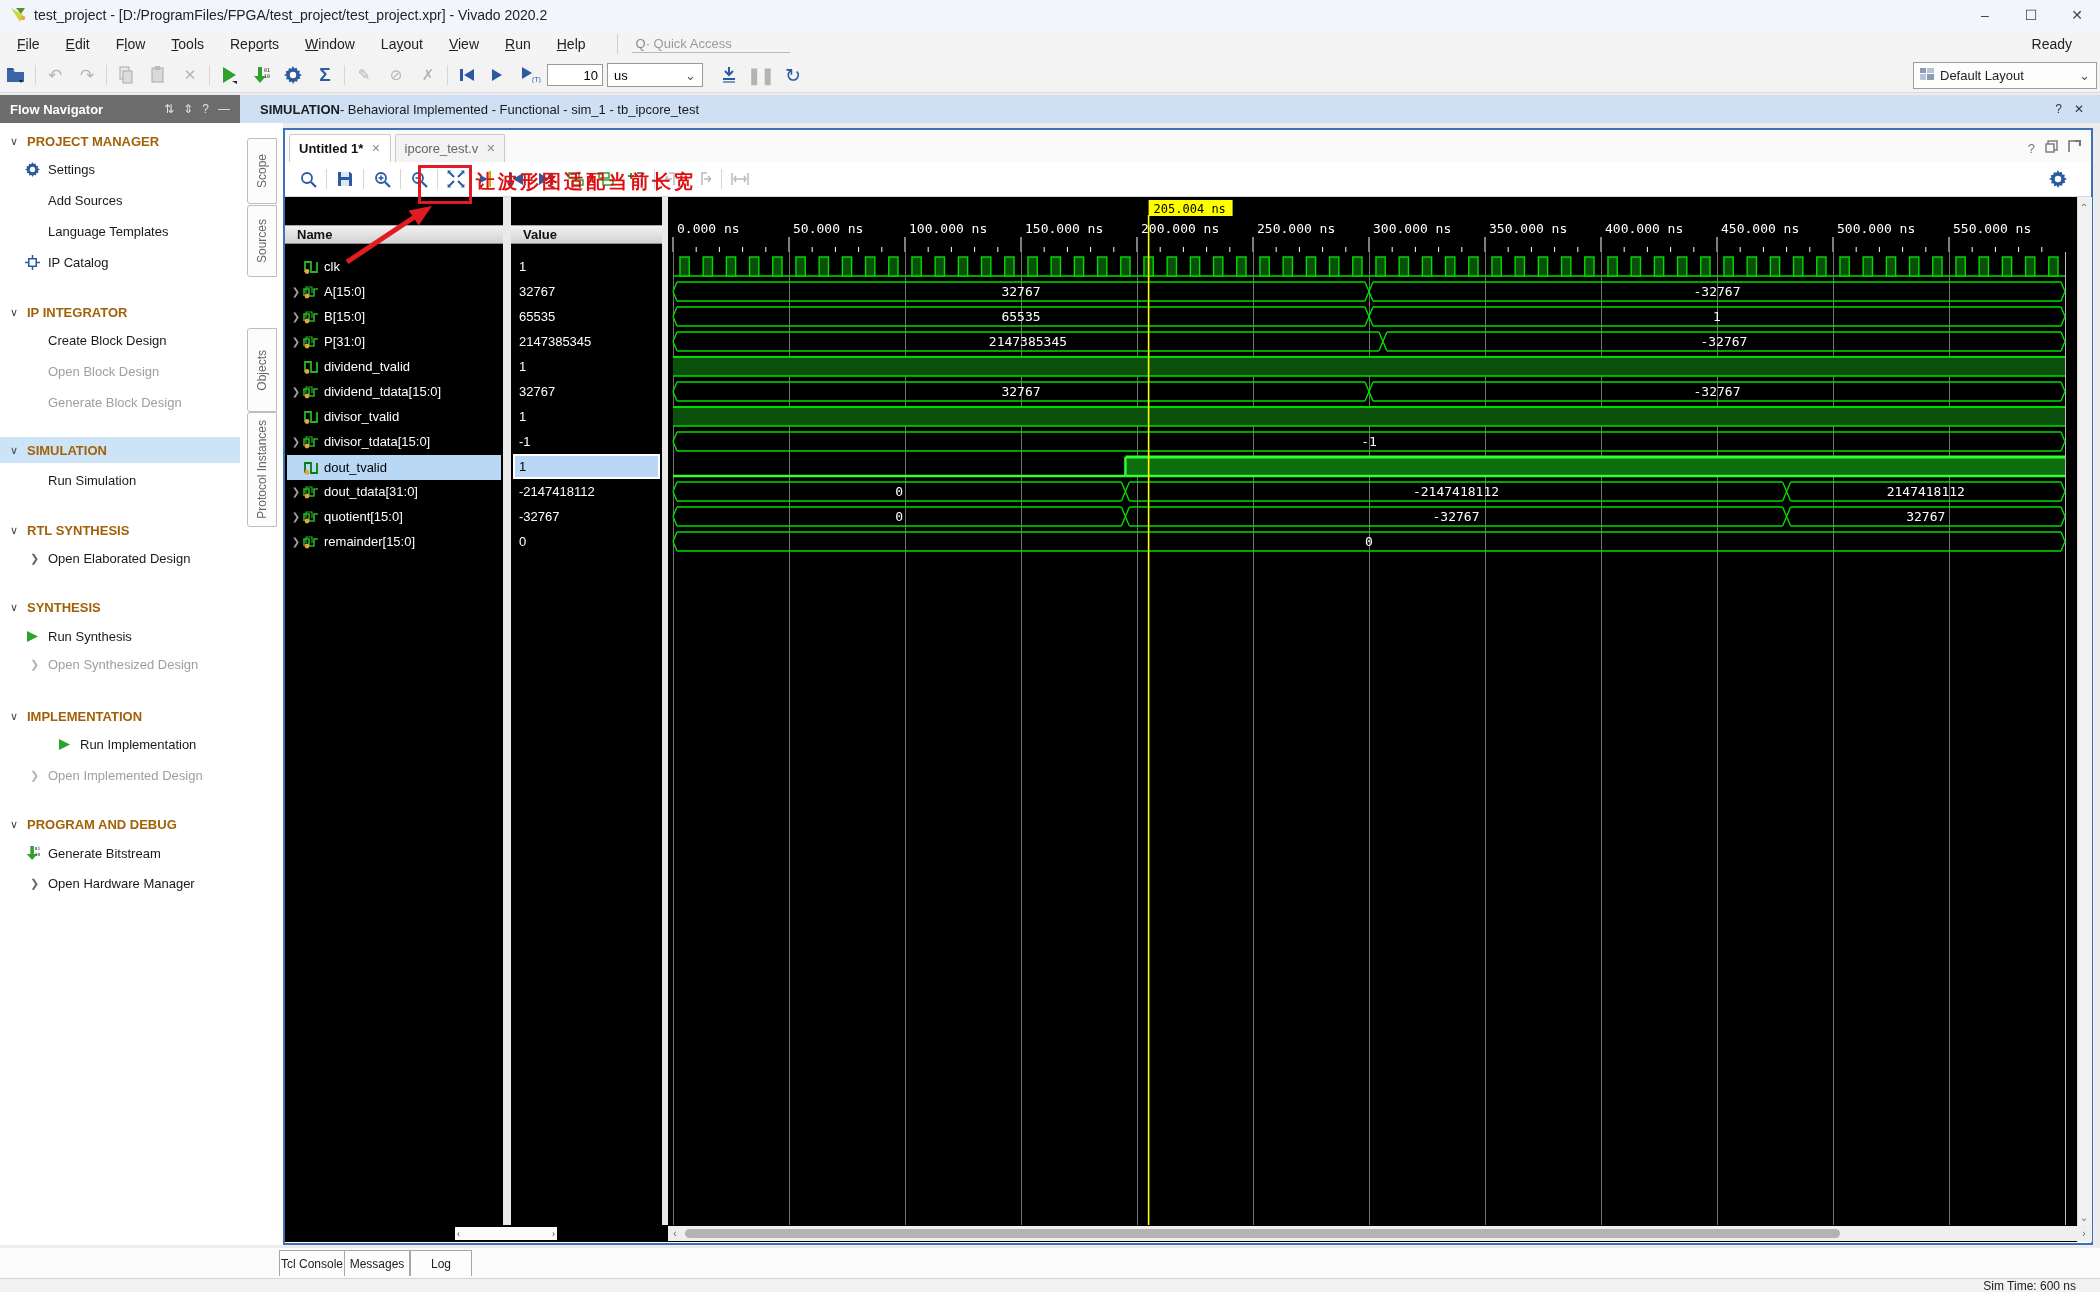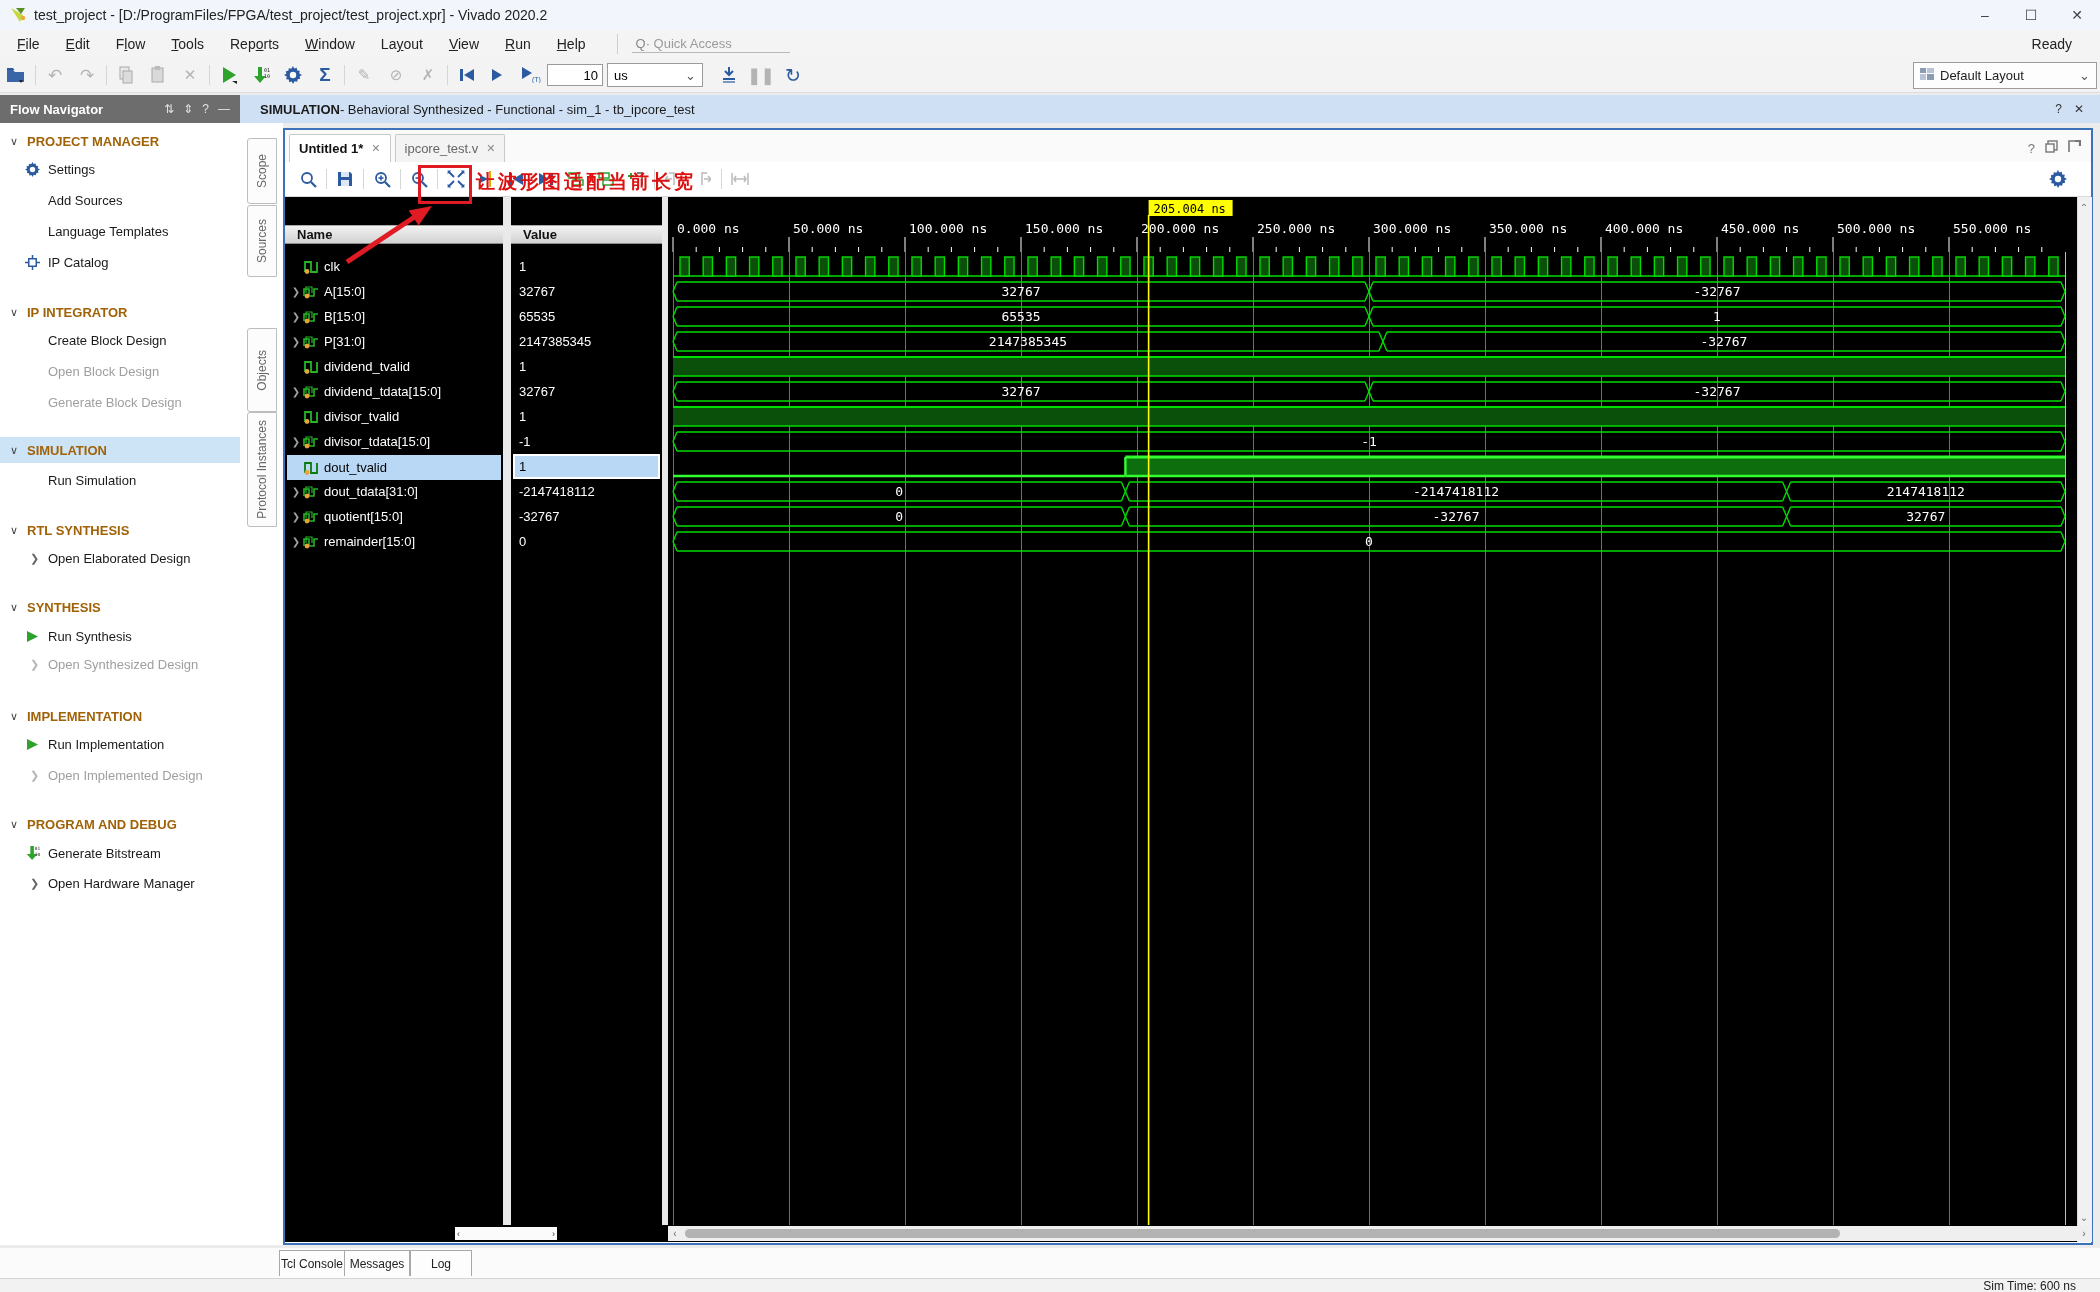--- a/index.html
+++ b/index.html
@@ -259,21 +259,21 @@
   <span class="hicons">
     <span>⇅</span>
     <span>⇕</span>
     <span>?</span>
     <span>—</span>
   </span>
 </div>
 
 <div id="sim-header" class="abs">
   <span style="font-weight:bold;">SIMULATION</span>
-    <span> - Behavioral Synthesized - Functional - sim_1 - tb_ipcore_test</span>
+    <span> - Behavioral Implemented - Functional - sim_1 - tb_ipcore_test</span>
   <span class="hr-icons">
     <span>?</span>
     <span>✕</span>
   </span>
 </div>
 
 <div id="sidebar" class="abs">
     <div class="fn-row" style="top: 5px;">
       <span class="fn-chev">∨</span>
       <span class="fn-title">PROJECT MANAGER</span>
@@ -346,21 +346,21 @@
       <span class="fn-label">Run Synthesis</span>
     </div>
     <div class="fn-row" style="top: 528px;">
       <span class="fn-item-chev dis">❯</span>
       <span class="fn-label dis">Open Synthesized Design</span>
     </div>
     <div class="fn-row" style="top: 580px;">
       <span class="fn-chev">∨</span>
       <span class="fn-title">IMPLEMENTATION</span>
     </div>
-    <div class="fn-row" style="top: 608px;">
+    <div class="fn-row" style="top: 608px; margin-left: 32px;">
       <span class="fn-icon">
         <svg width="13" height="13" viewBox="0 0 13 13">
           <path d="M1 1 L12 6.5 L1 12z" fill="#2da32d"></path>
         </svg>
       </span>
       <span class="fn-label">Run Implementation</span>
     </div>
     <div class="fn-row" style="top: 639px;">
       <span class="fn-item-chev dis">❯</span>
       <span class="fn-label dis">Open Implemented Design</span>

